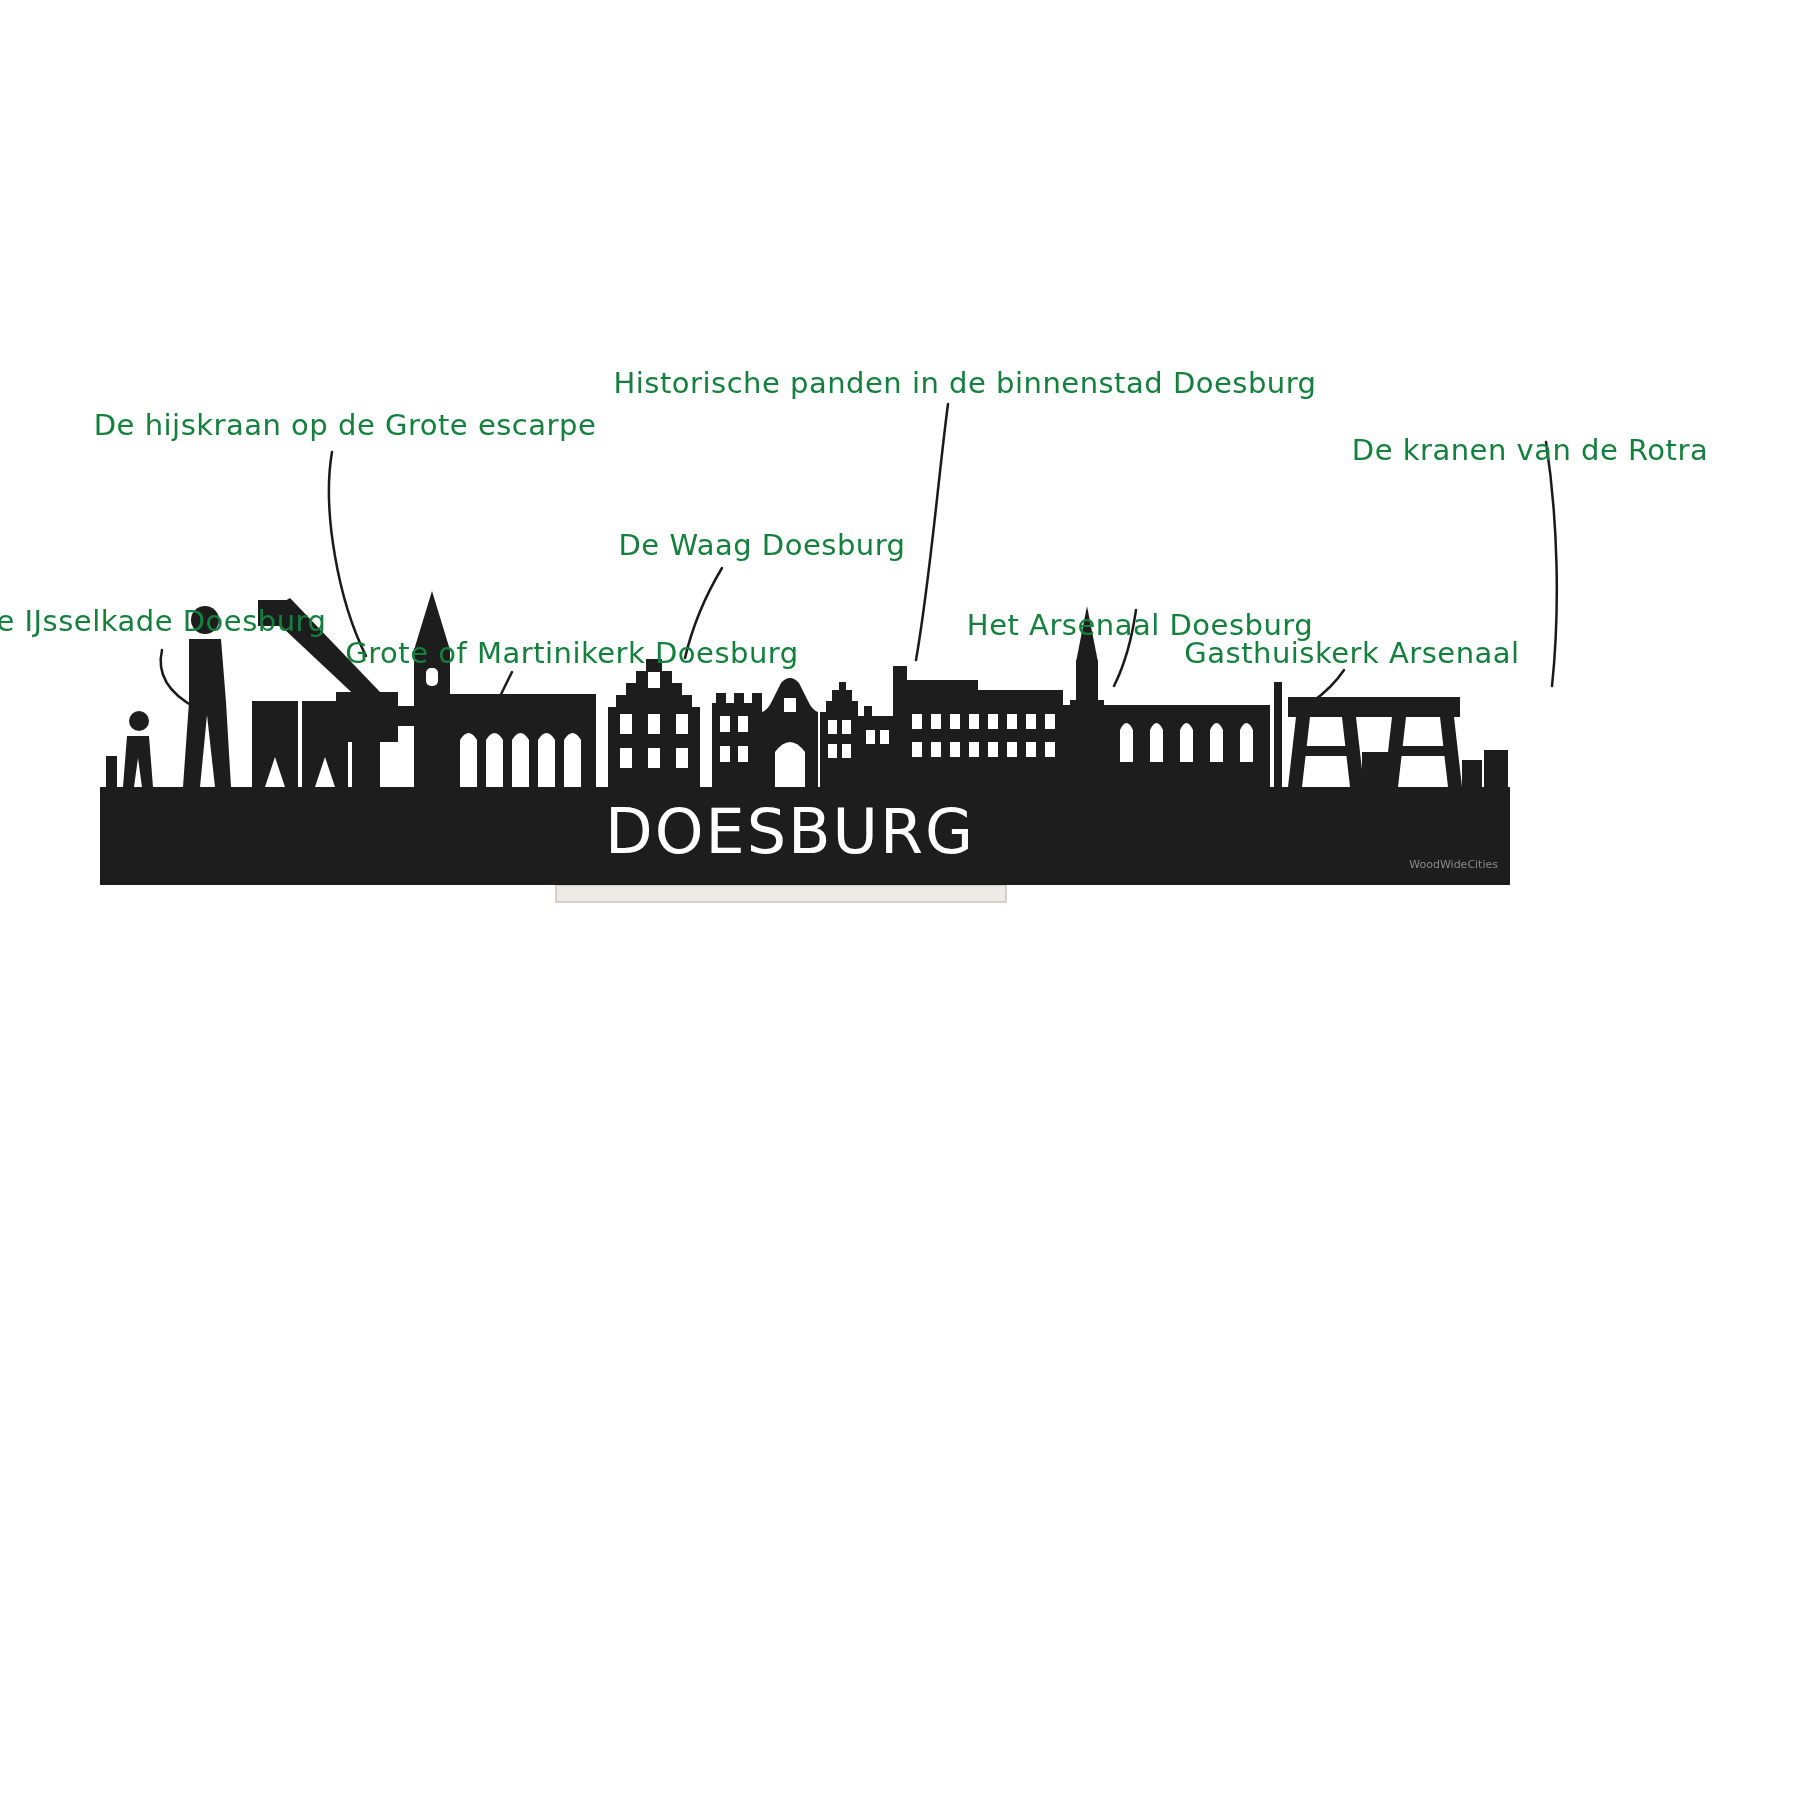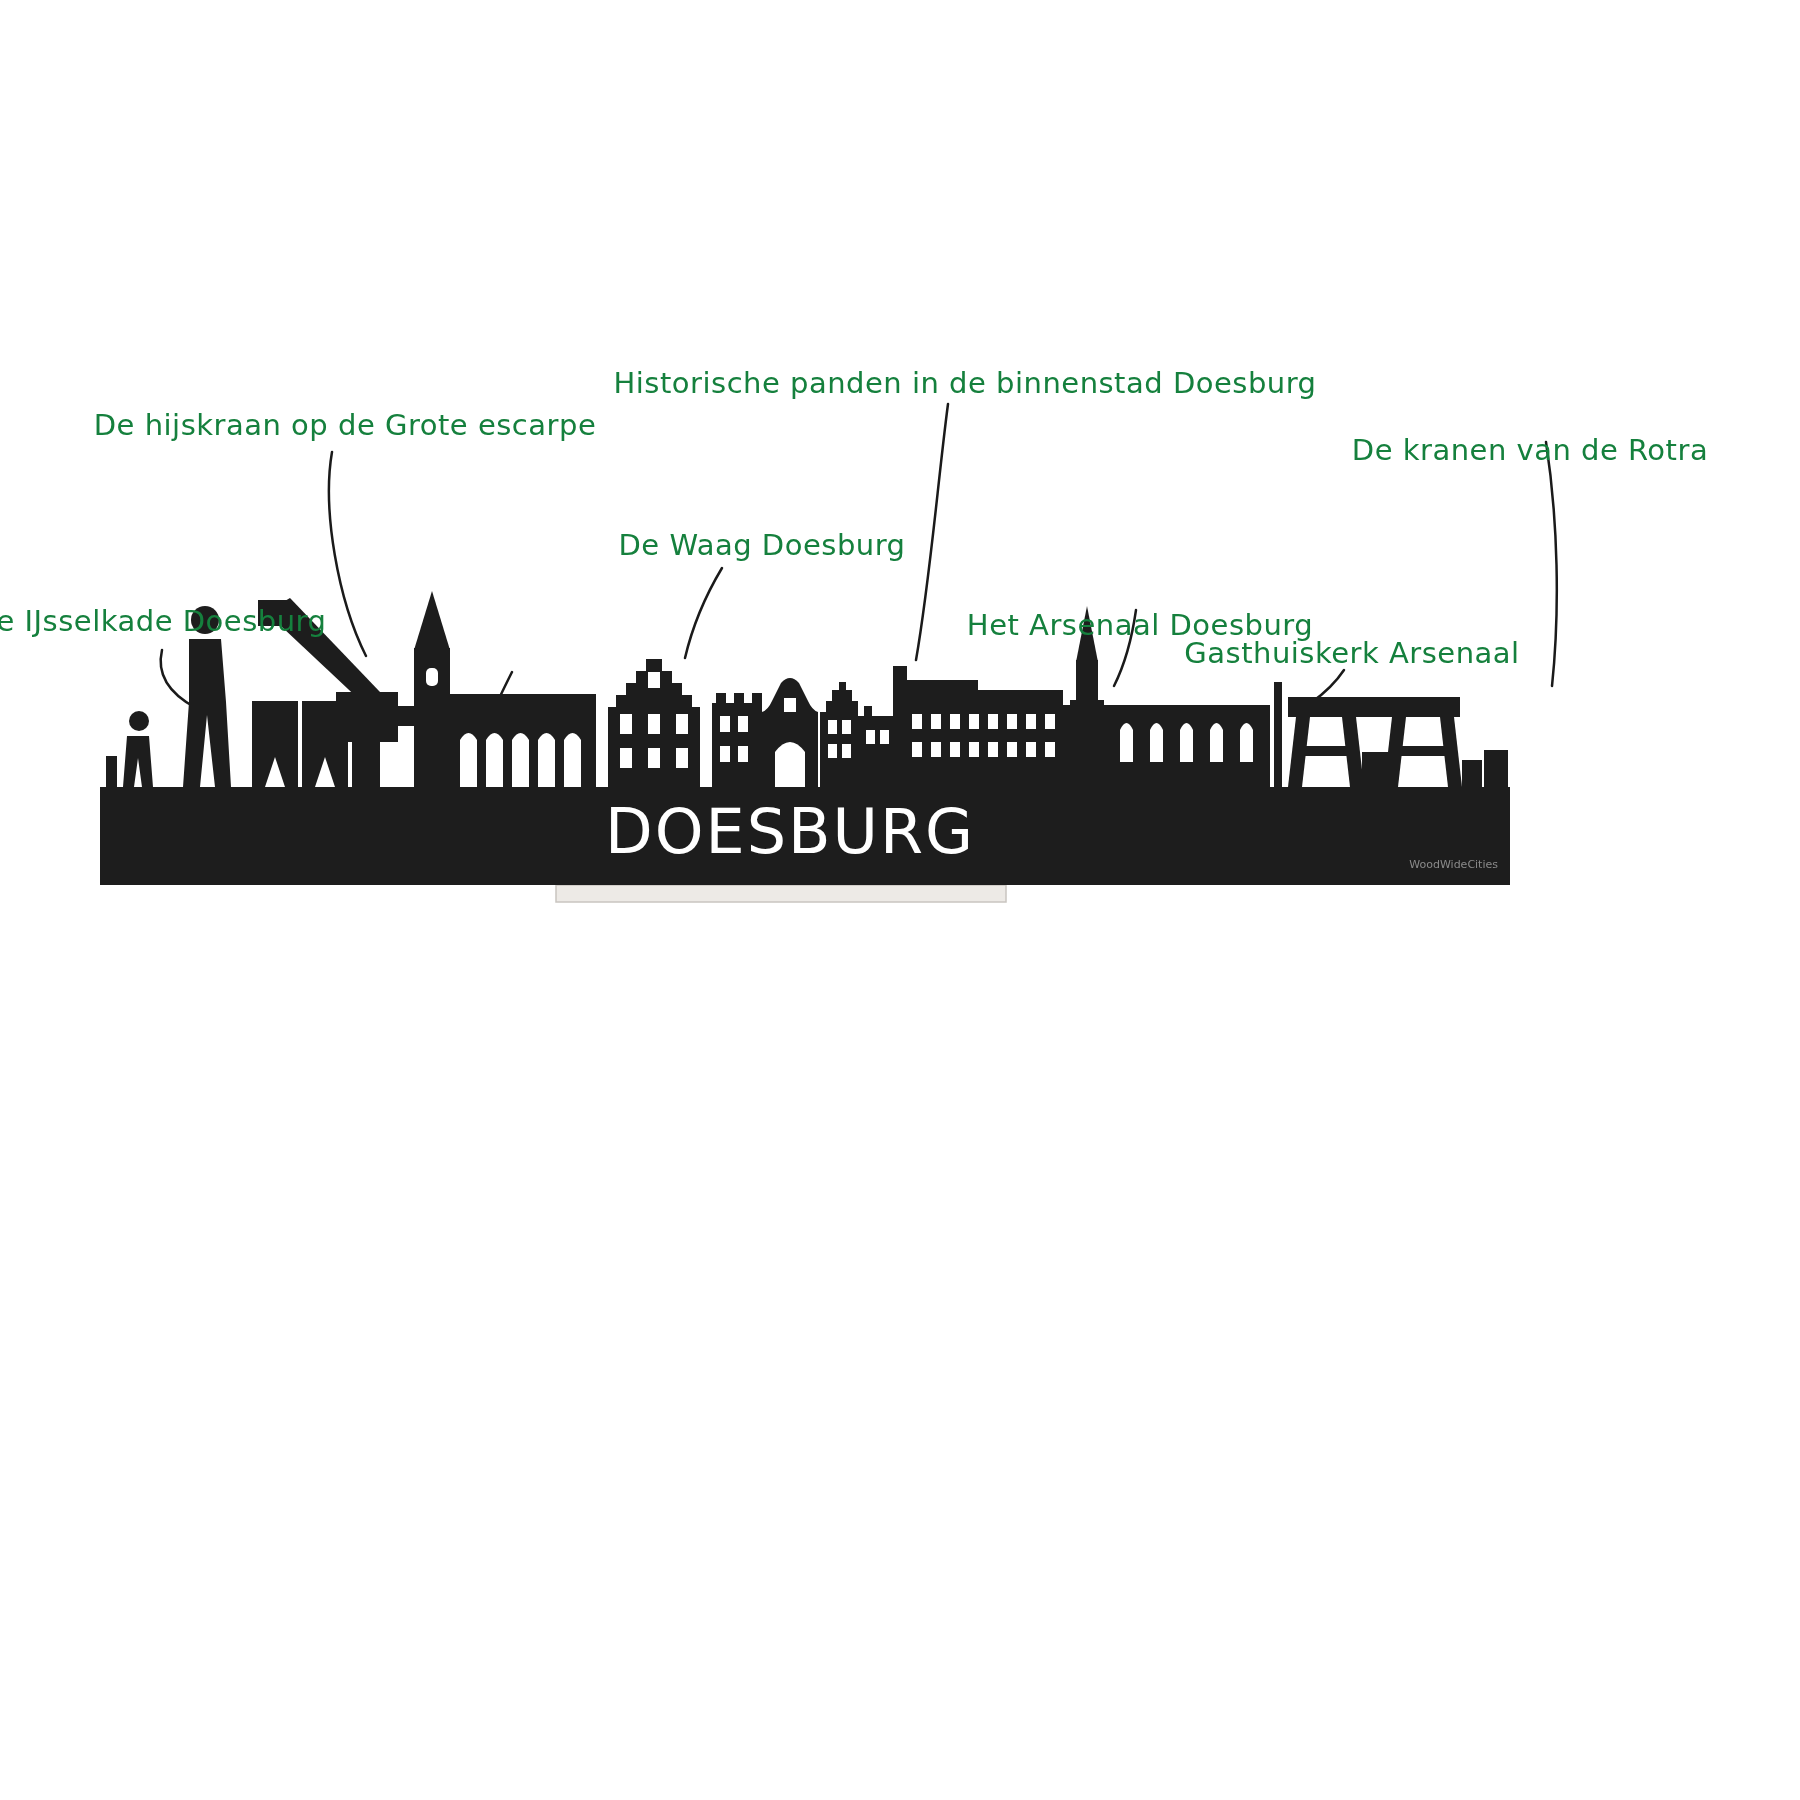--- a/index.html
+++ b/index.html
@@ -40,20 +40,21 @@
   .lbl-gasthuiskerk { left: 1352px; top: 636px; }
   .lbl-rotra        { left: 1530px; top: 403px; margin-top: 30px; }
 </style>
 </head>
 <body>
 
 <div class="canvas">
 
   <div class="label lbl-ijsselkade">De IJsselkade Doesburg</div>
   <div class="label lbl-hijskraan">De hijskraan op de Grote escarpe</div>
+  <div class="label lbl-martinikerk">Grote of Martinikerk Doesburg</div>
   <div class="label lbl-waag">De Waag Doesburg</div>
   <div class="label lbl-historische">Historische panden in de binnenstad Doesburg</div>
   <div class="label lbl-arsenaal">Het Arsenaal Doesburg</div>
   <div class="label lbl-gasthuiskerk">Gasthuiskerk Arsenaal</div>
   <div class="label lbl-rotra">De kranen van de Rotra</div>
 
   <svg class="scene" viewBox="0 0 1800 1800" xmlns="http://www.w3.org/2000/svg">
 
     <g fill="none" stroke="#1a1a1a" stroke-width="2.5" stroke-linecap="round">
       <path d="M162 650 C156 676 170 694 196 708"></path>

